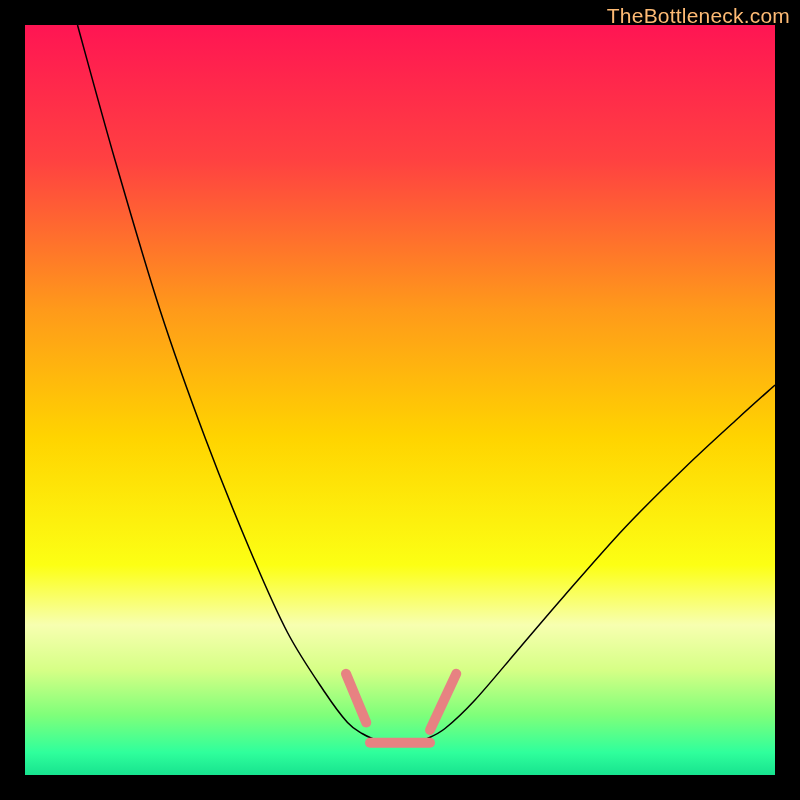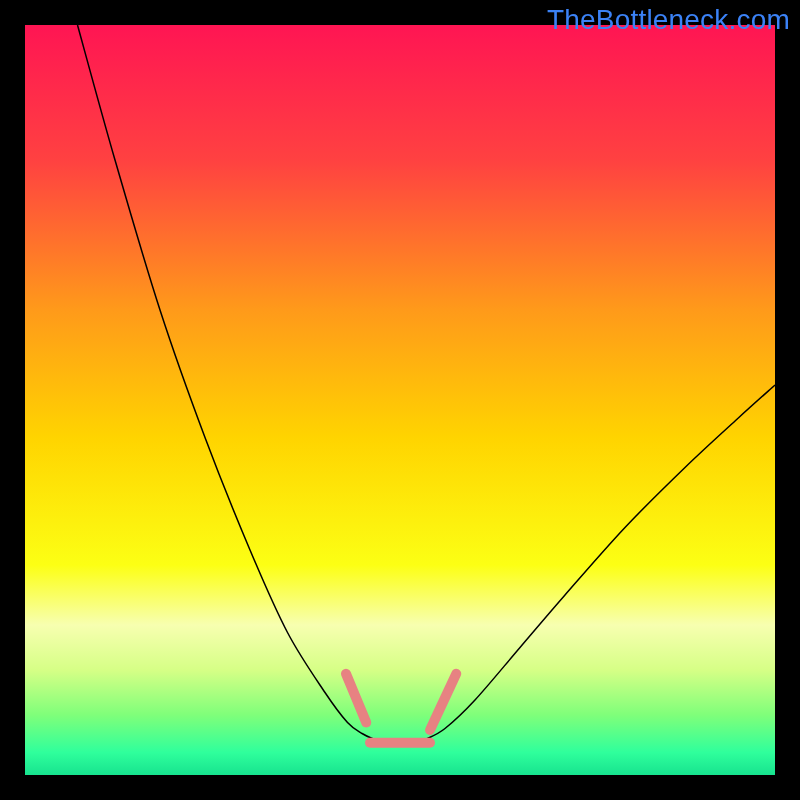--- a/index.html
+++ b/index.html
@@ -8,22 +8,22 @@
     width: 800px;
     height: 800px;
     background: #000;
     position: relative;
     font-family: Arial, Helvetica, sans-serif;
   }
   .watermark {
     position: absolute;
     top: 4px;
     right: 10px;
-    color: #3b82f6;
-    font-size: 28px;
+    color: #fdba74;
+    font-size: 21px;
     font-weight: 500;
     z-index: 10;
     letter-spacing: 0.2px;
   }
   .plot-area {
     position: absolute;
     left: 25px;
     top: 25px;
     width: 750px;
     height: 750px;

